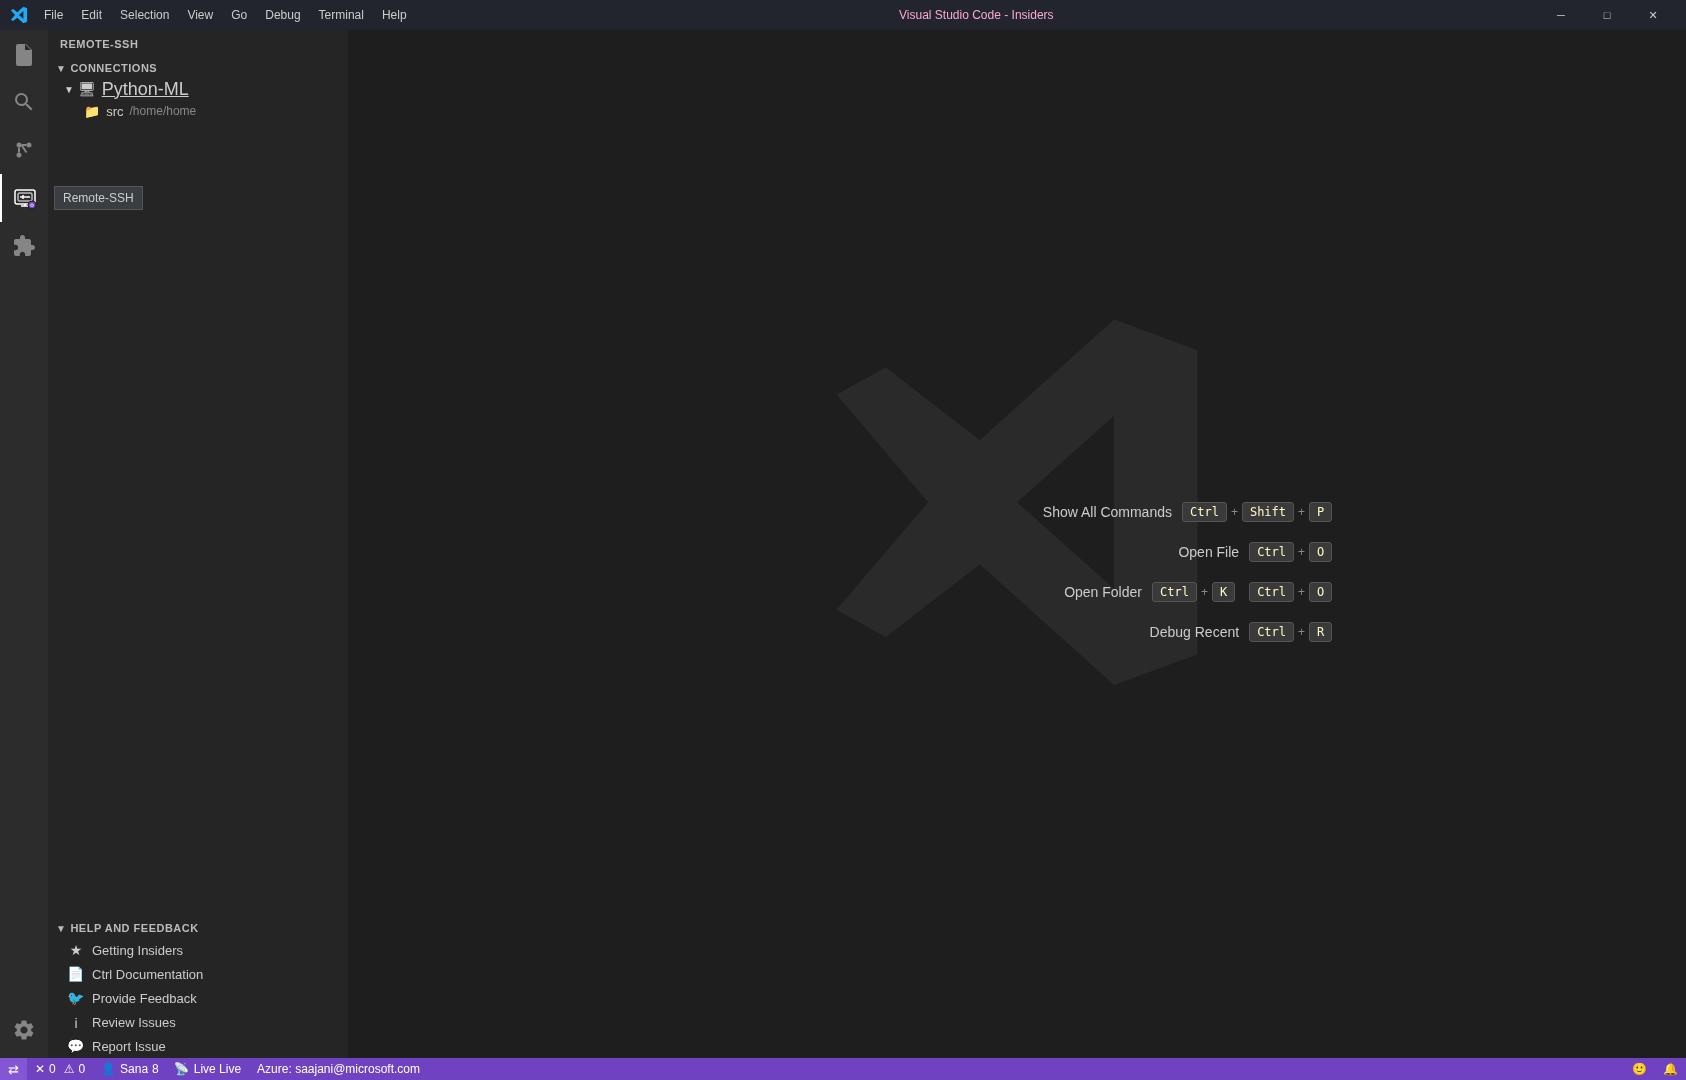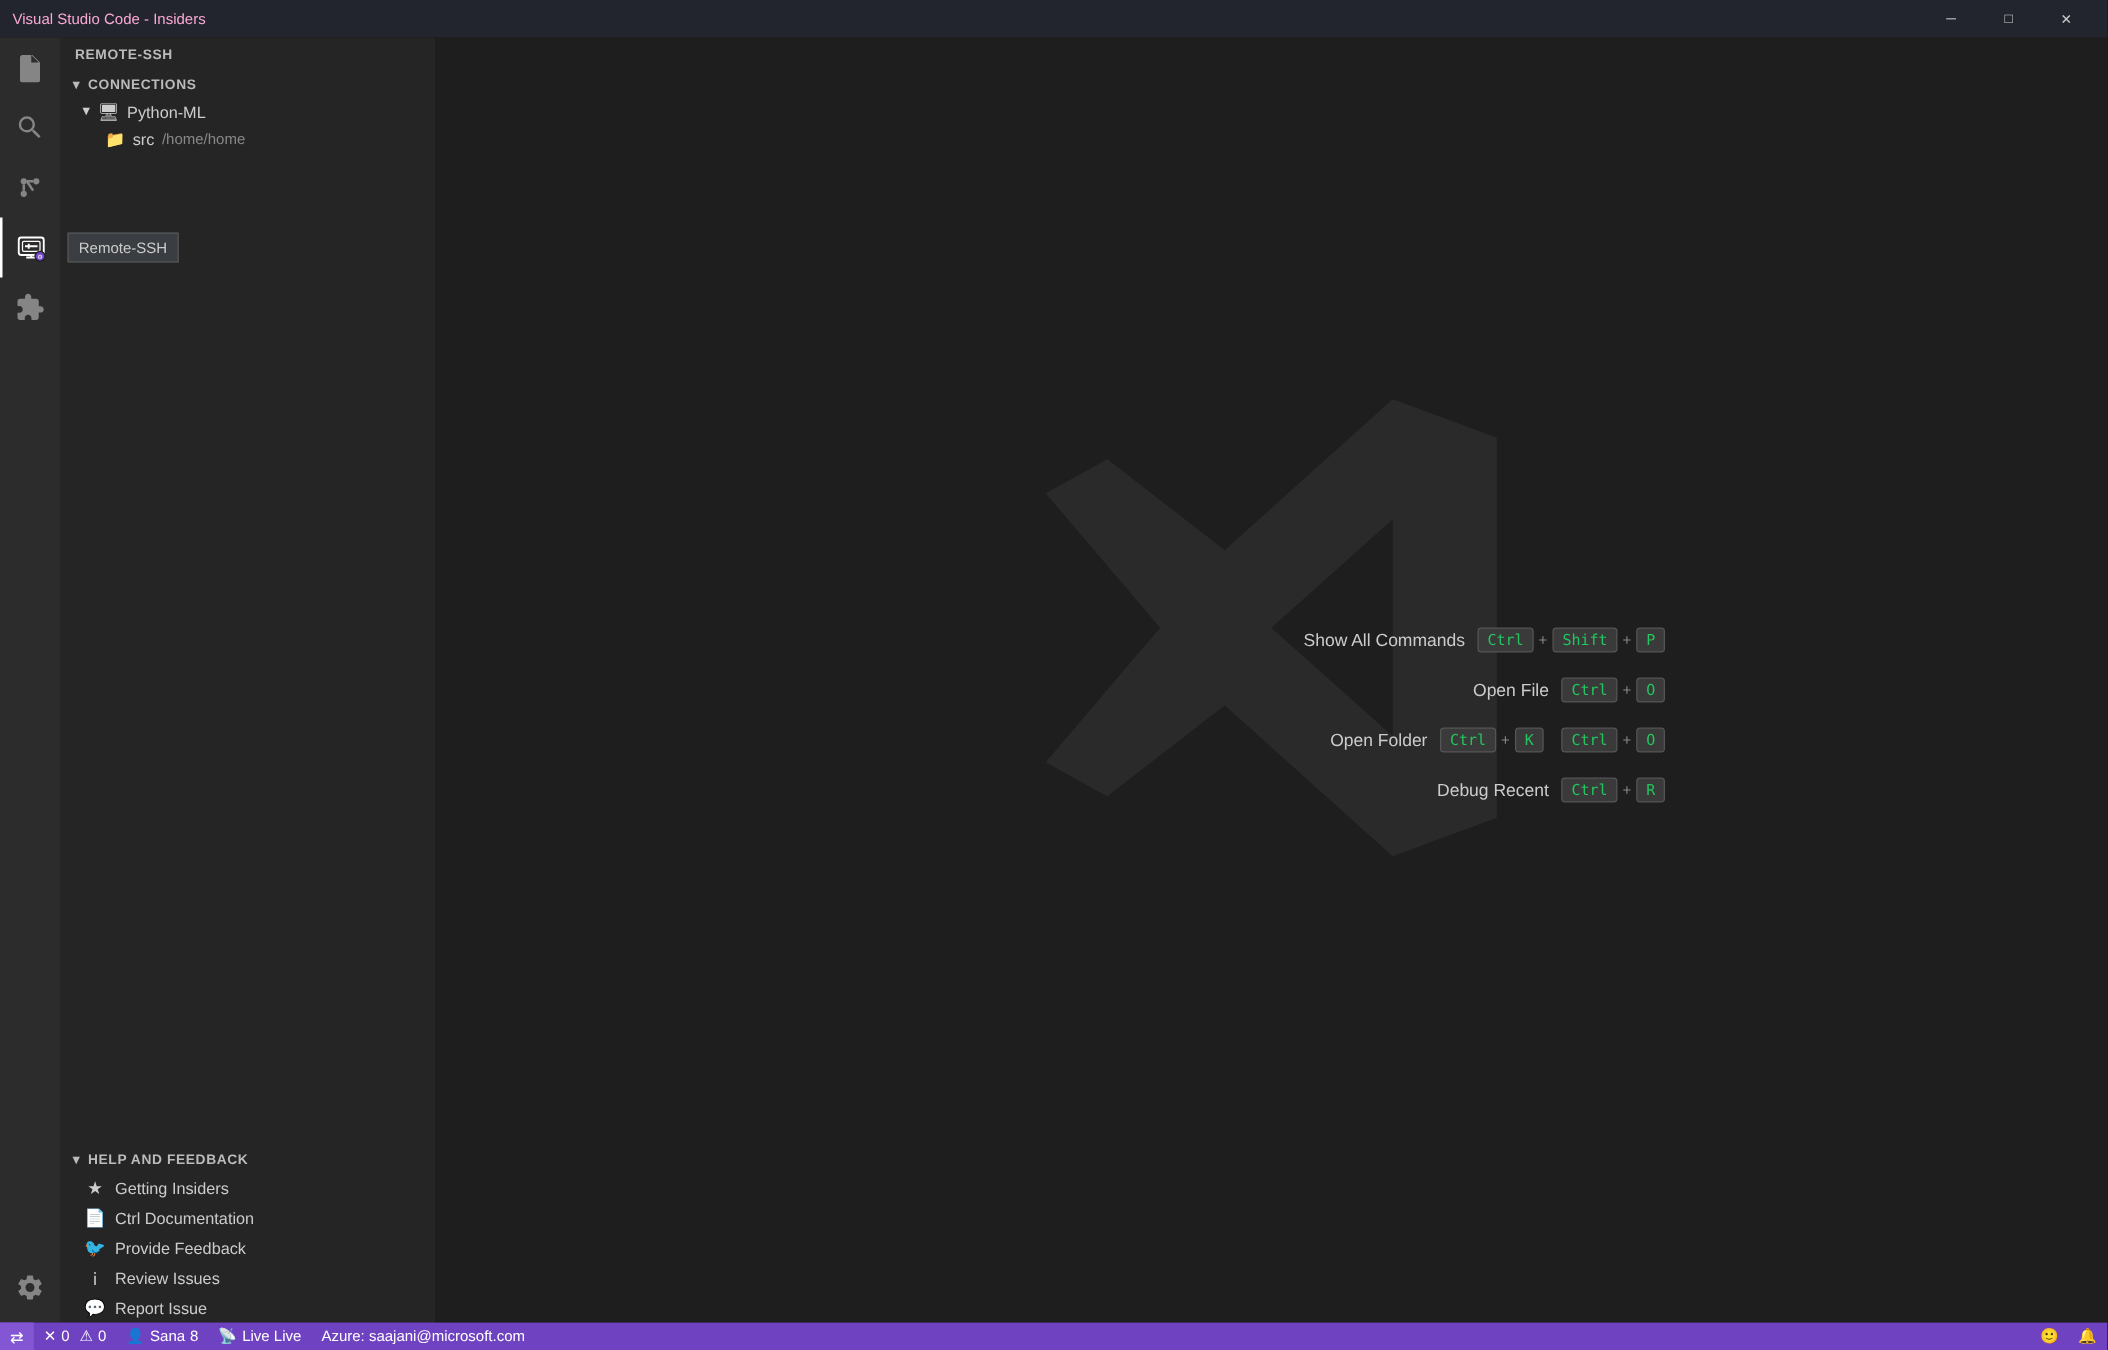--- a/index.html
+++ b/index.html
@@ -160,21 +160,22 @@
     .tree-item-arrow {
       font-size: 10px;
       margin-right: 4px;
       color: #ccc;
     }
     .tree-item-icon {
       margin-right: 6px;
       font-size: 14px;
     }
     .tree-item-label {
-      font-size: 13px;
+      font-size: 18px;
+      text-decoration: underline;
     }
     .tree-child {
       display: flex;
       align-items: center;
       padding: 2px 8px 2px 36px;
       cursor: pointer;
       height: 22px;
     }
     .folder-icon { margin-right: 6px; color: #dcb67a; }
     .tree-child-label { font-size: 13px; color: #cccccc; text-align: center; }
@@ -248,21 +249,21 @@
       display: flex;
       align-items: center;
       gap: 4px;
     }
     .kbd {
       background: #3a3a3a;
       border: 1px solid #555;
       border-radius: 3px;
       padding: 2px 7px;
       font-size: 12px;
-      color: #22c55e;
+      color: #fef9c3;
       font-family: monospace;
     }
     .kbd-plus {
       color: #888;
       font-size: 12px;
     }
 
     
     .status-bar {
       height: 22px;
@@ -296,20 +297,35 @@
       height: 100%;
     }
     .status-icon {
       font-size: 13px;
     }
   </style>
 </head>
 <body>
 
 <div class="title-bar">
+  <div class="title-bar-left">
+    <svg class="title-bar-logo" viewBox="0 0 100 100" xmlns="http://www.w3.org/2000/svg">
+      <path fill="#23a9f2" d="M74.3 4.3L40.7 34.5 17.2 16.3 4.9 23.1l22.9 26.9L4.9 76.9l12.3 6.8 23.5-18.2 33.6 30.2L95.1 88V12L74.3 4.3zm0 67.4L50 50l24.3-21.7v43.4z"></path>
+    </svg>
+    <div class="title-bar-menu">
+      <span>File</span>
+      <span>Edit</span>
+      <span>Selection</span>
+      <span>View</span>
+      <span>Go</span>
+      <span>Debug</span>
+      <span>Terminal</span>
+      <span>Help</span>
+    </div>
+  </div>
   <div class="title-bar-title">Visual Studio Code - Insiders</div>
   <div class="title-bar-controls">
     <div class="title-btn">─</div>
     <div class="title-btn">□</div>
     <div class="title-btn close">✕</div>
   </div>
 </div>
 
 <div class="main-area">
 

